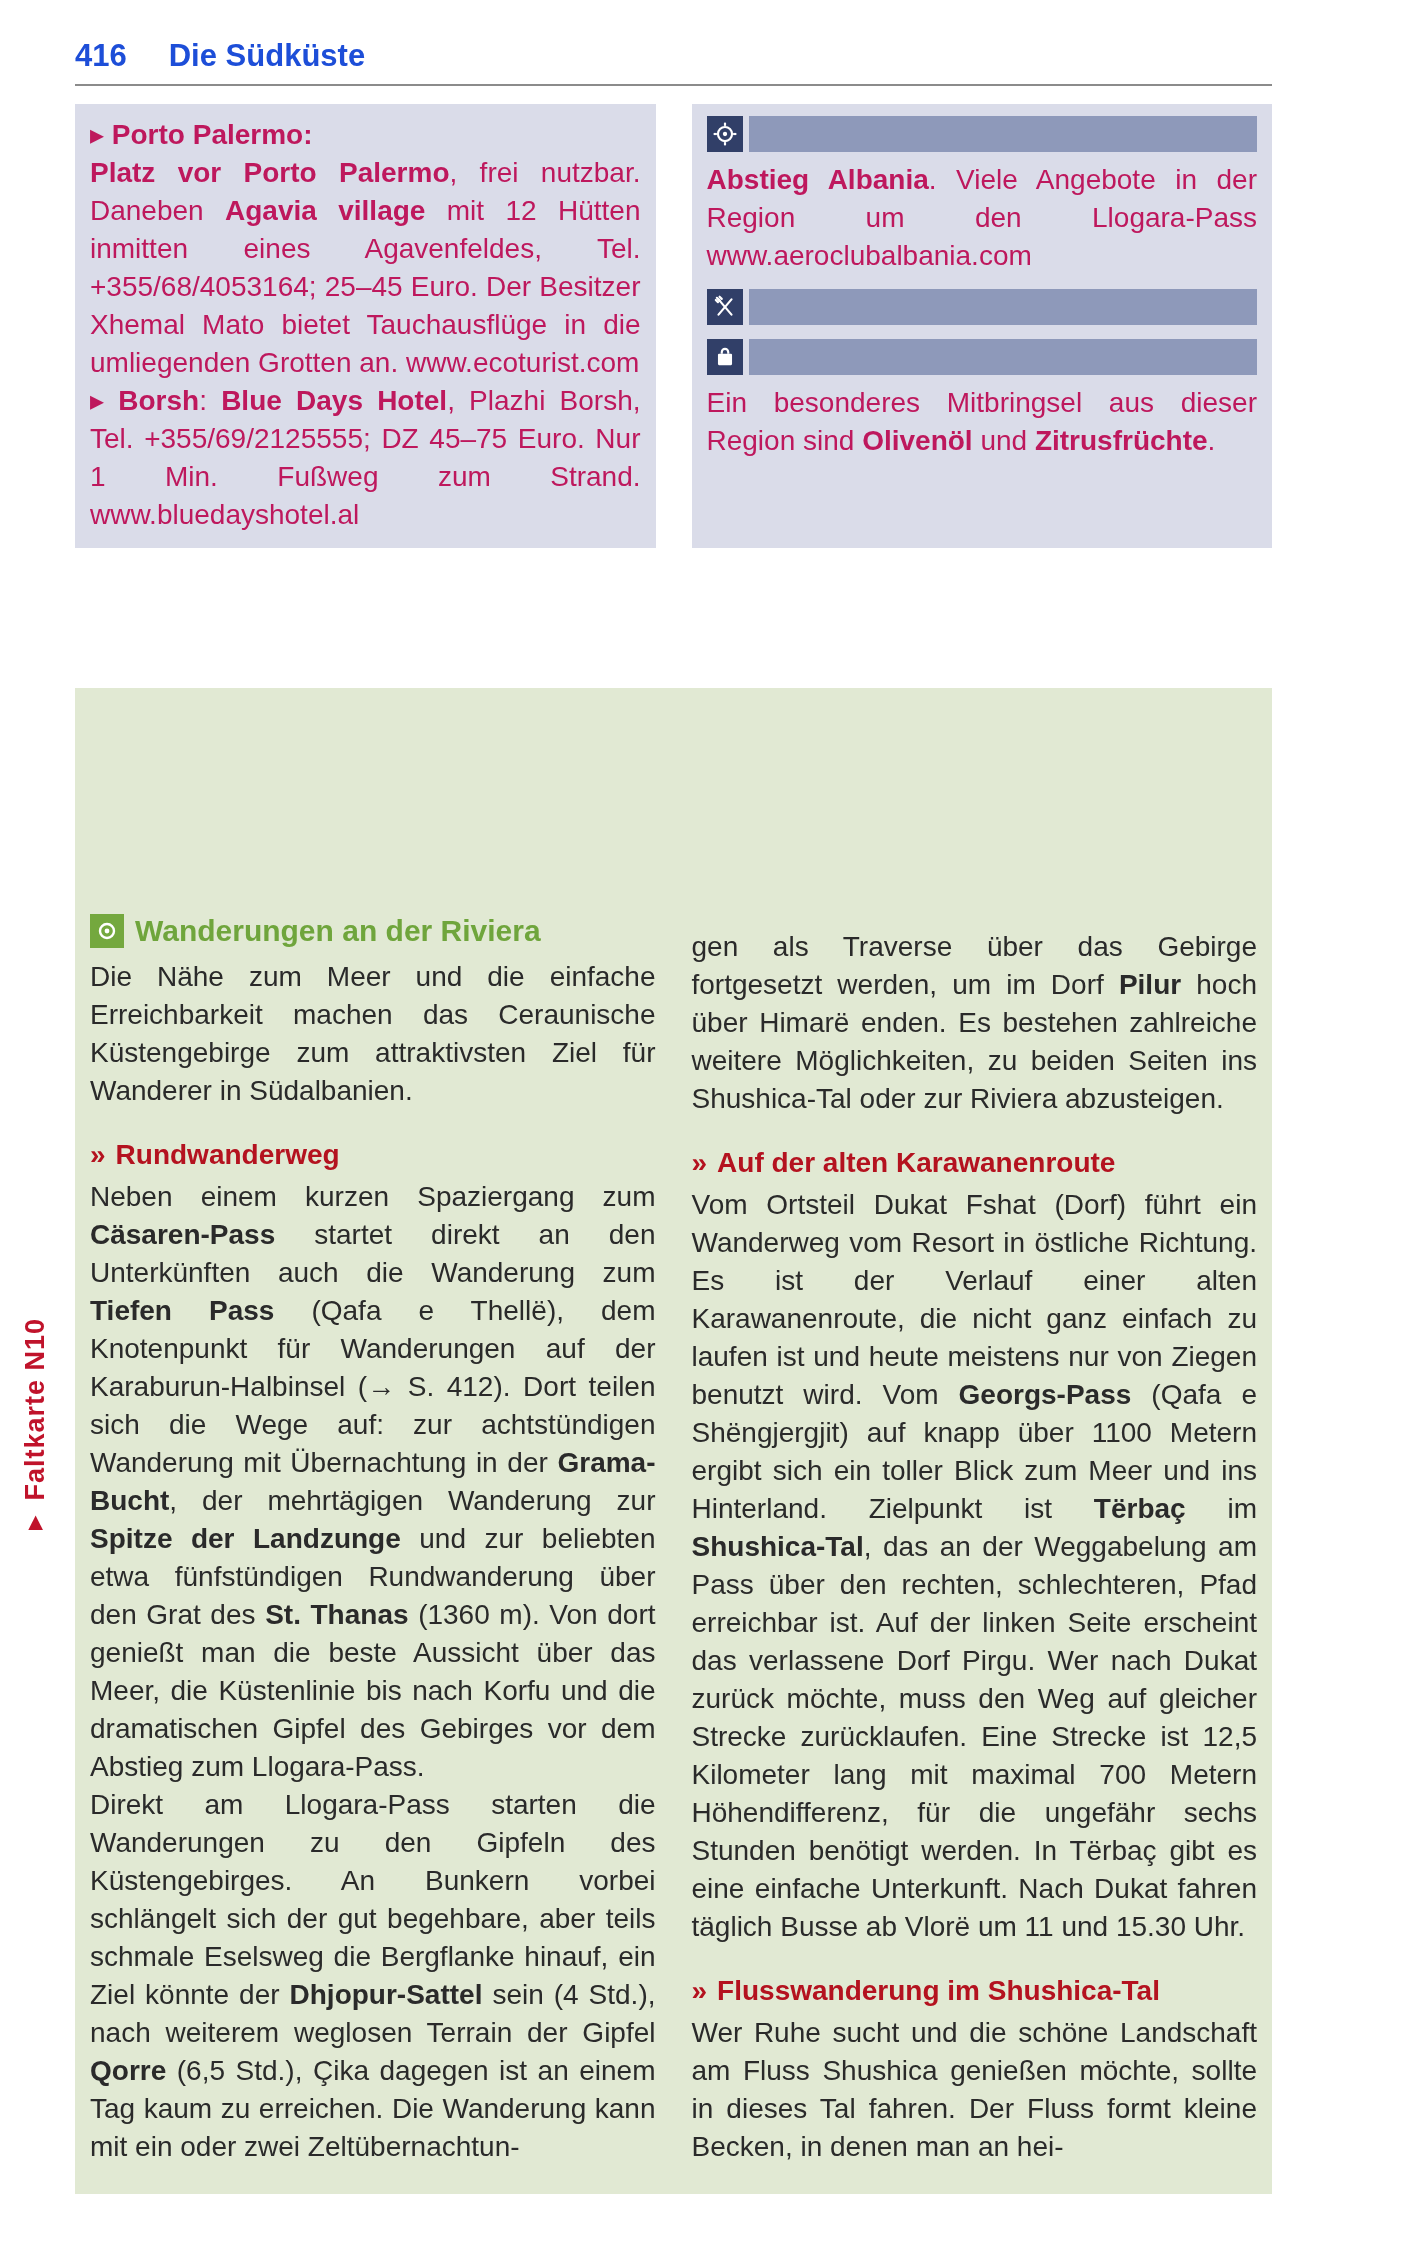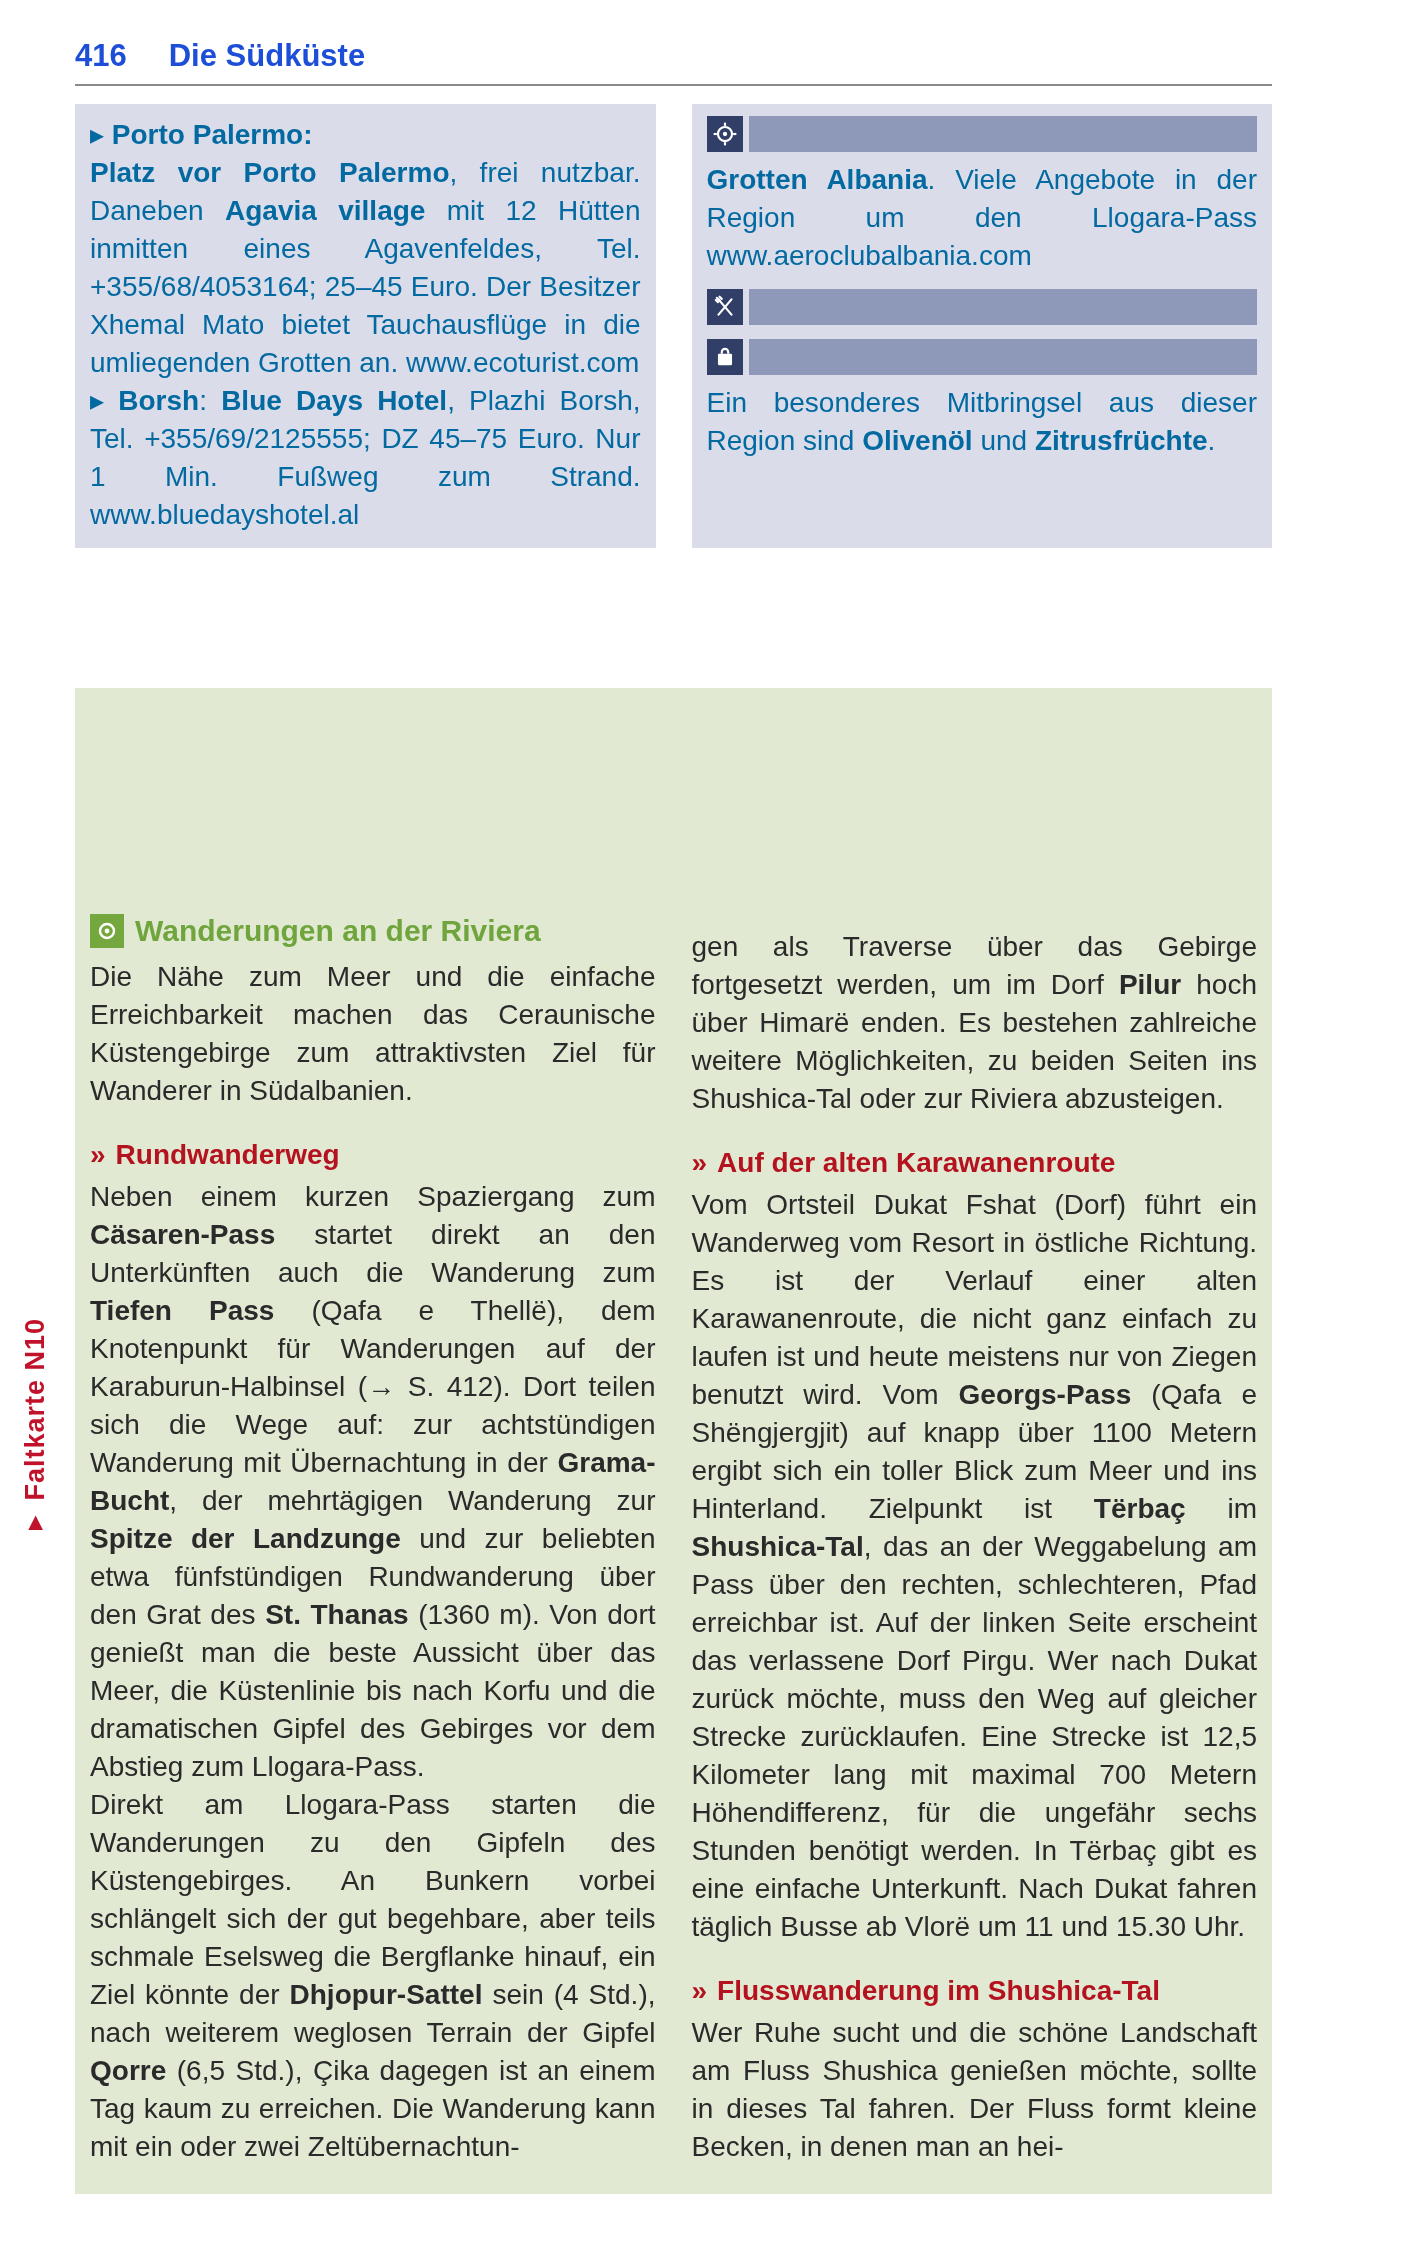--- a/index.html
+++ b/index.html
@@ -13,21 +13,21 @@
 
   
   .hdr { padding-top: 38px; display: flex; align-items: baseline; gap: 42px; }
   .hdr .num, .hdr .ttl { font-size: 31px; font-weight: bold; color: #1d4ed8; }
   .rule { height: 2px; background: #8b8b8b; margin-top: 10px; }
 
   
   .topsec { display: flex; gap: 36px; margin-top: 18px; align-items: stretch; }
   .box {
     background: #dadce9; width: 581px; padding: 12px 15px 14px;
-    font-size: 28px; line-height: 38px; text-align: justify; hyphens: auto; color: #0369a1;
+    font-size: 28px; line-height: 38px; text-align: justify; hyphens: auto; color: #be185d;
   }
   .box p { margin: 0; }
   .iblock { margin-bottom: 14px; }
   .iblock:last-child { margin-bottom: 0; }
   .barrow { display: flex; gap: 6px; margin-bottom: 9px; }
   .isq {
     width: 36px; height: 36px; background: #313f68; flex: none;
     display: flex; align-items: center; justify-content: center;
   }
   .isq svg { width: 26px; height: 26px; }
@@ -93,21 +93,21 @@
                   <g stroke="#fff" stroke-width="2">
                     <line x1="12" y1="1.5" x2="12" y2="4.5"></line>
                     <line x1="12" y1="19.5" x2="12" y2="22.5"></line>
                     <line x1="1.5" y1="12" x2="4.5" y2="12"></line>
                     <line x1="19.5" y1="12" x2="22.5" y2="12"></line>
                   </g>
                 </svg>
             </span>
             <span class="bar"></span>
           </div>
-          <p><span class="b">Grotten Albania</span><span>. Viele Angebote in der Region um den Llogara-Pass www.aeroclubalbania.com</span></p>
+          <p><span class="b">Abstieg Albania</span><span>. Viele Angebote in der Region um den Llogara-Pass www.aeroclubalbania.com</span></p>
         </div>
 
         <div class="iblock">
           <div class="barrow">
             <span class="isq">
               <svg viewBox="0 0 24 24" stroke="#fff" stroke-width="2" fill="none" stroke-linecap="round">
                   <line x1="6" y1="5" x2="18" y2="19"></line>
                   <line x1="18" y1="5" x2="6" y2="19"></line>
                   <path d="M4.5 3.5 l3 3 M7 2.5 l2 2 M3.5 5.5 l2 2"></path>
                 </svg>

